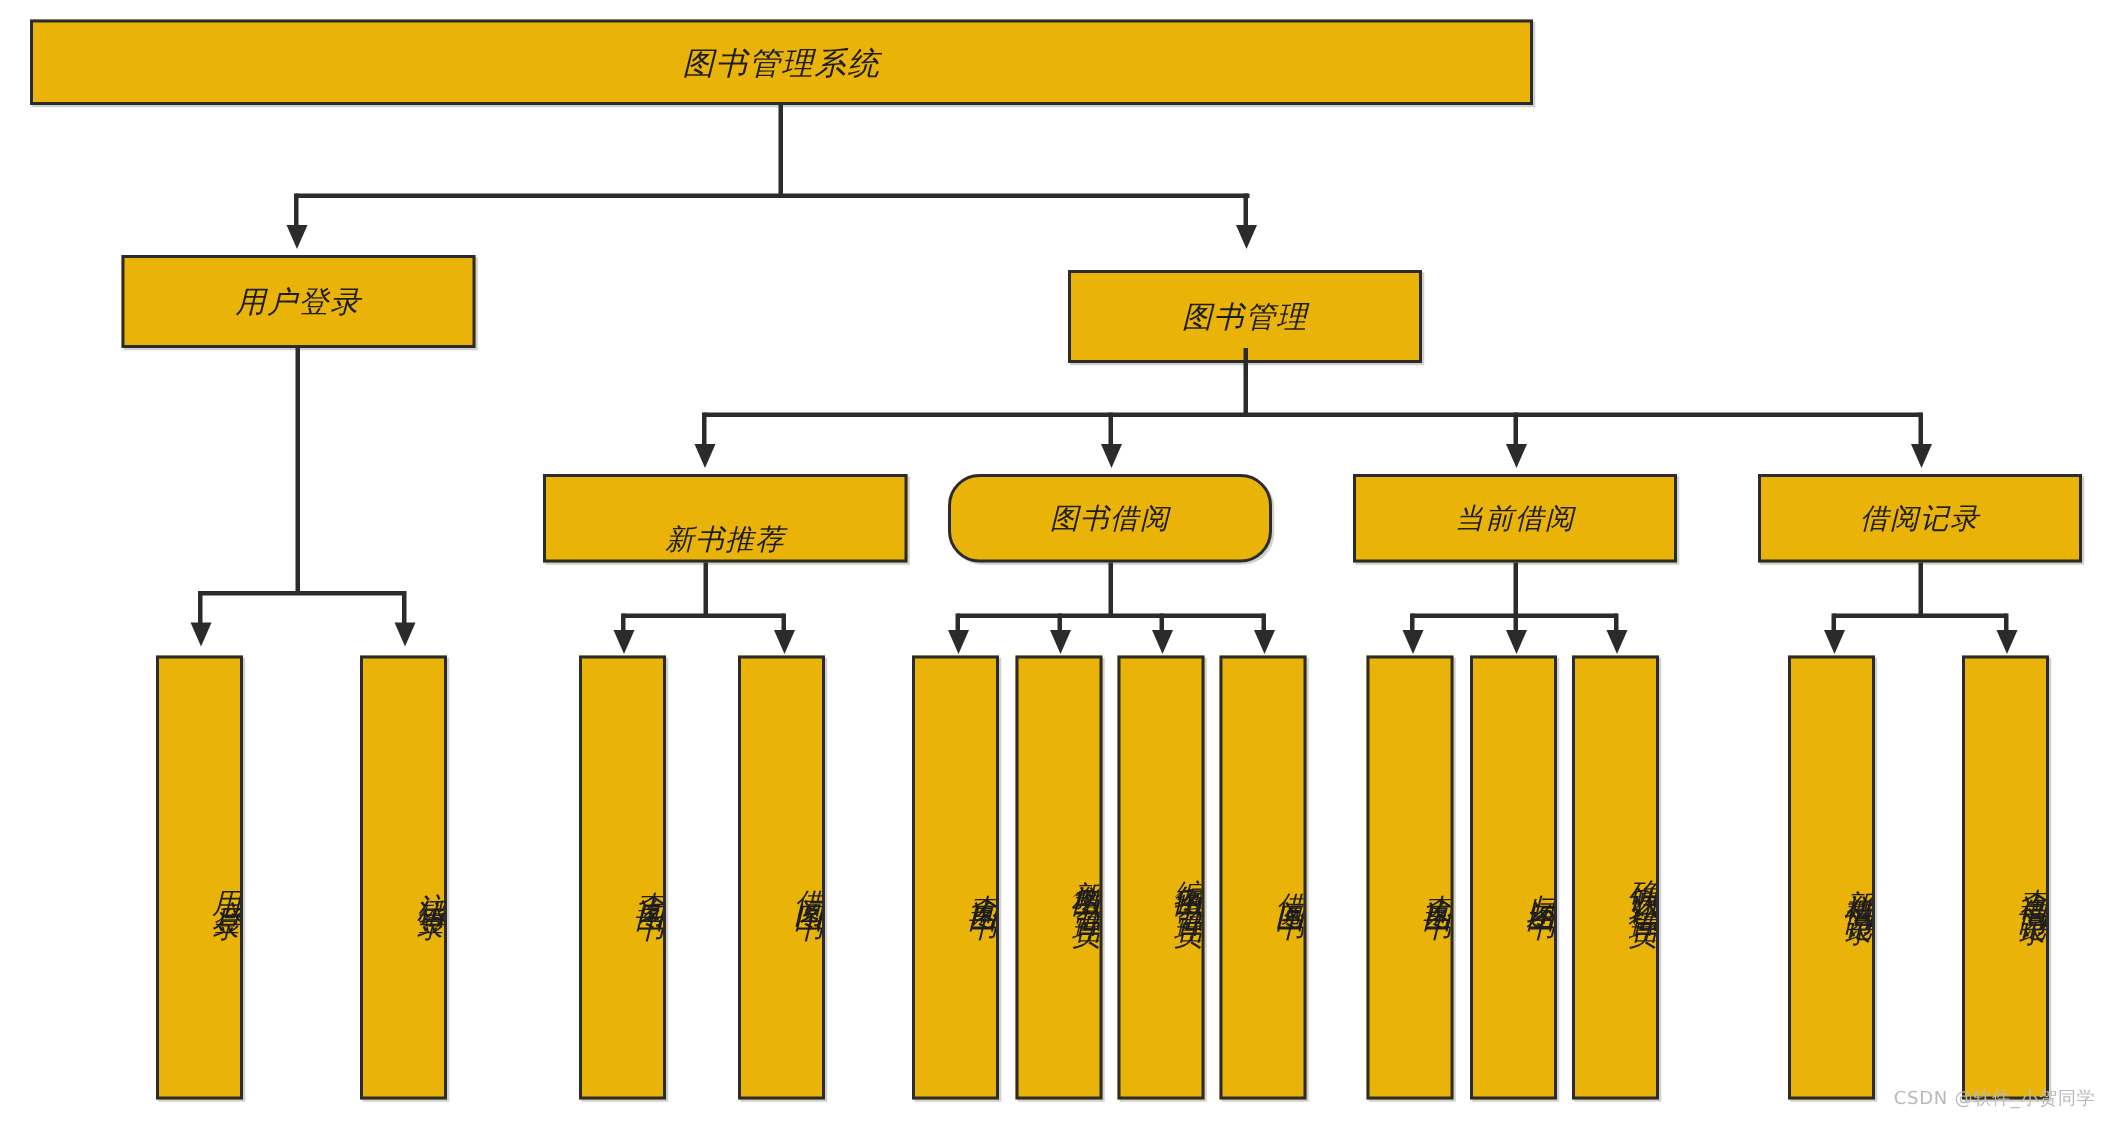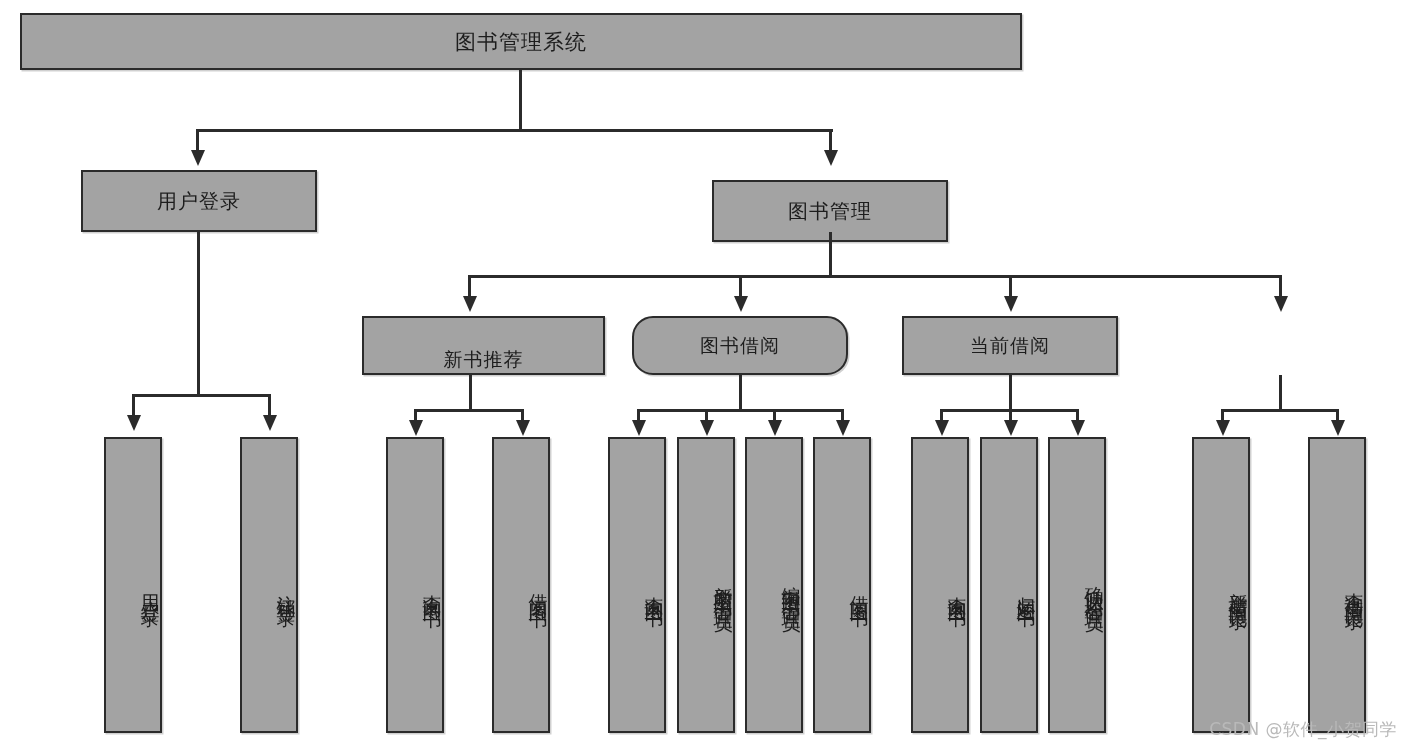--- a/index.html
+++ b/index.html
@@ -12,28 +12,29 @@
     position:relative;
     width:1405px;
     height:747px;
     background:#ffffff;
     overflow:hidden;
   }
   
   .node{
     position:absolute;
     box-sizing:border-box;
-    background:#a3a3a3;
+    background:#eab308;
     border:2.5px solid #2b2b2b;
     display:flex;
     align-items:center;
     justify-content:center;
     text-align:center;
     color:#1d1d1d;
     box-shadow:1.5px 1.5px 0 rgba(150,150,150,.45);
+    font-style:italic;
   }
   .node-root{
     font-size:21px;
     letter-spacing:1px;
   }
   .node-l1{
     font-size:20px;
     letter-spacing:1px;
   }
   .node-l2{
@@ -70,21 +71,21 @@
     width:0;height:0;
     border-left:7px solid transparent;
     border-right:7px solid transparent;
     border-top:16px solid #2b2b2b;
   }
   
   #watermark{
     position:absolute;
     right:8px;
     bottom:6px;
-    font-size:17px;
+    font-size:12px;
     color:#b9b9b9;
     letter-spacing:.5px;
     white-space:nowrap;
     pointer-events:none;
   }
 </style>
 </head>
 <body>
 
 <div id="canvas">
@@ -131,20 +132,23 @@
 
   <div class="node node-l2" style="left:362px;top:316px;width:243px;height:59px;align-items:flex-end;">
     <span>新书推荐</span>
   </div>
   <div class="node node-l2" style="left:632px;top:316px;width:216px;height:59px;border-radius:21px;">
     <span>图书借阅</span>
   </div>
   <div class="node node-l2" style="left:902px;top:316px;width:216px;height:59px;">
     <span>当前借阅</span>
   </div>
+  <div class="node node-l2" style="left:1172px;top:316px;width:216px;height:59px;">
+    <span>借阅记录</span>
+  </div>
 
   <div class="vline" style="left:469px;top:375px;height:36px;"></div>
   <div class="hline" style="left:415px;top:409px;width:108px;"></div>
   <div class="vline" style="left:414px;top:409px;height:13px;"></div>
   <div class="arrow" style="left:409px;top:420px;"></div>
   <div class="vline" style="left:521px;top:409px;height:13px;"></div>
   <div class="arrow" style="left:516px;top:420px;"></div>
 
   <div class="vline" style="left:739px;top:375px;height:36px;"></div>
   <div class="hline" style="left:638px;top:409px;width:205px;"></div>

